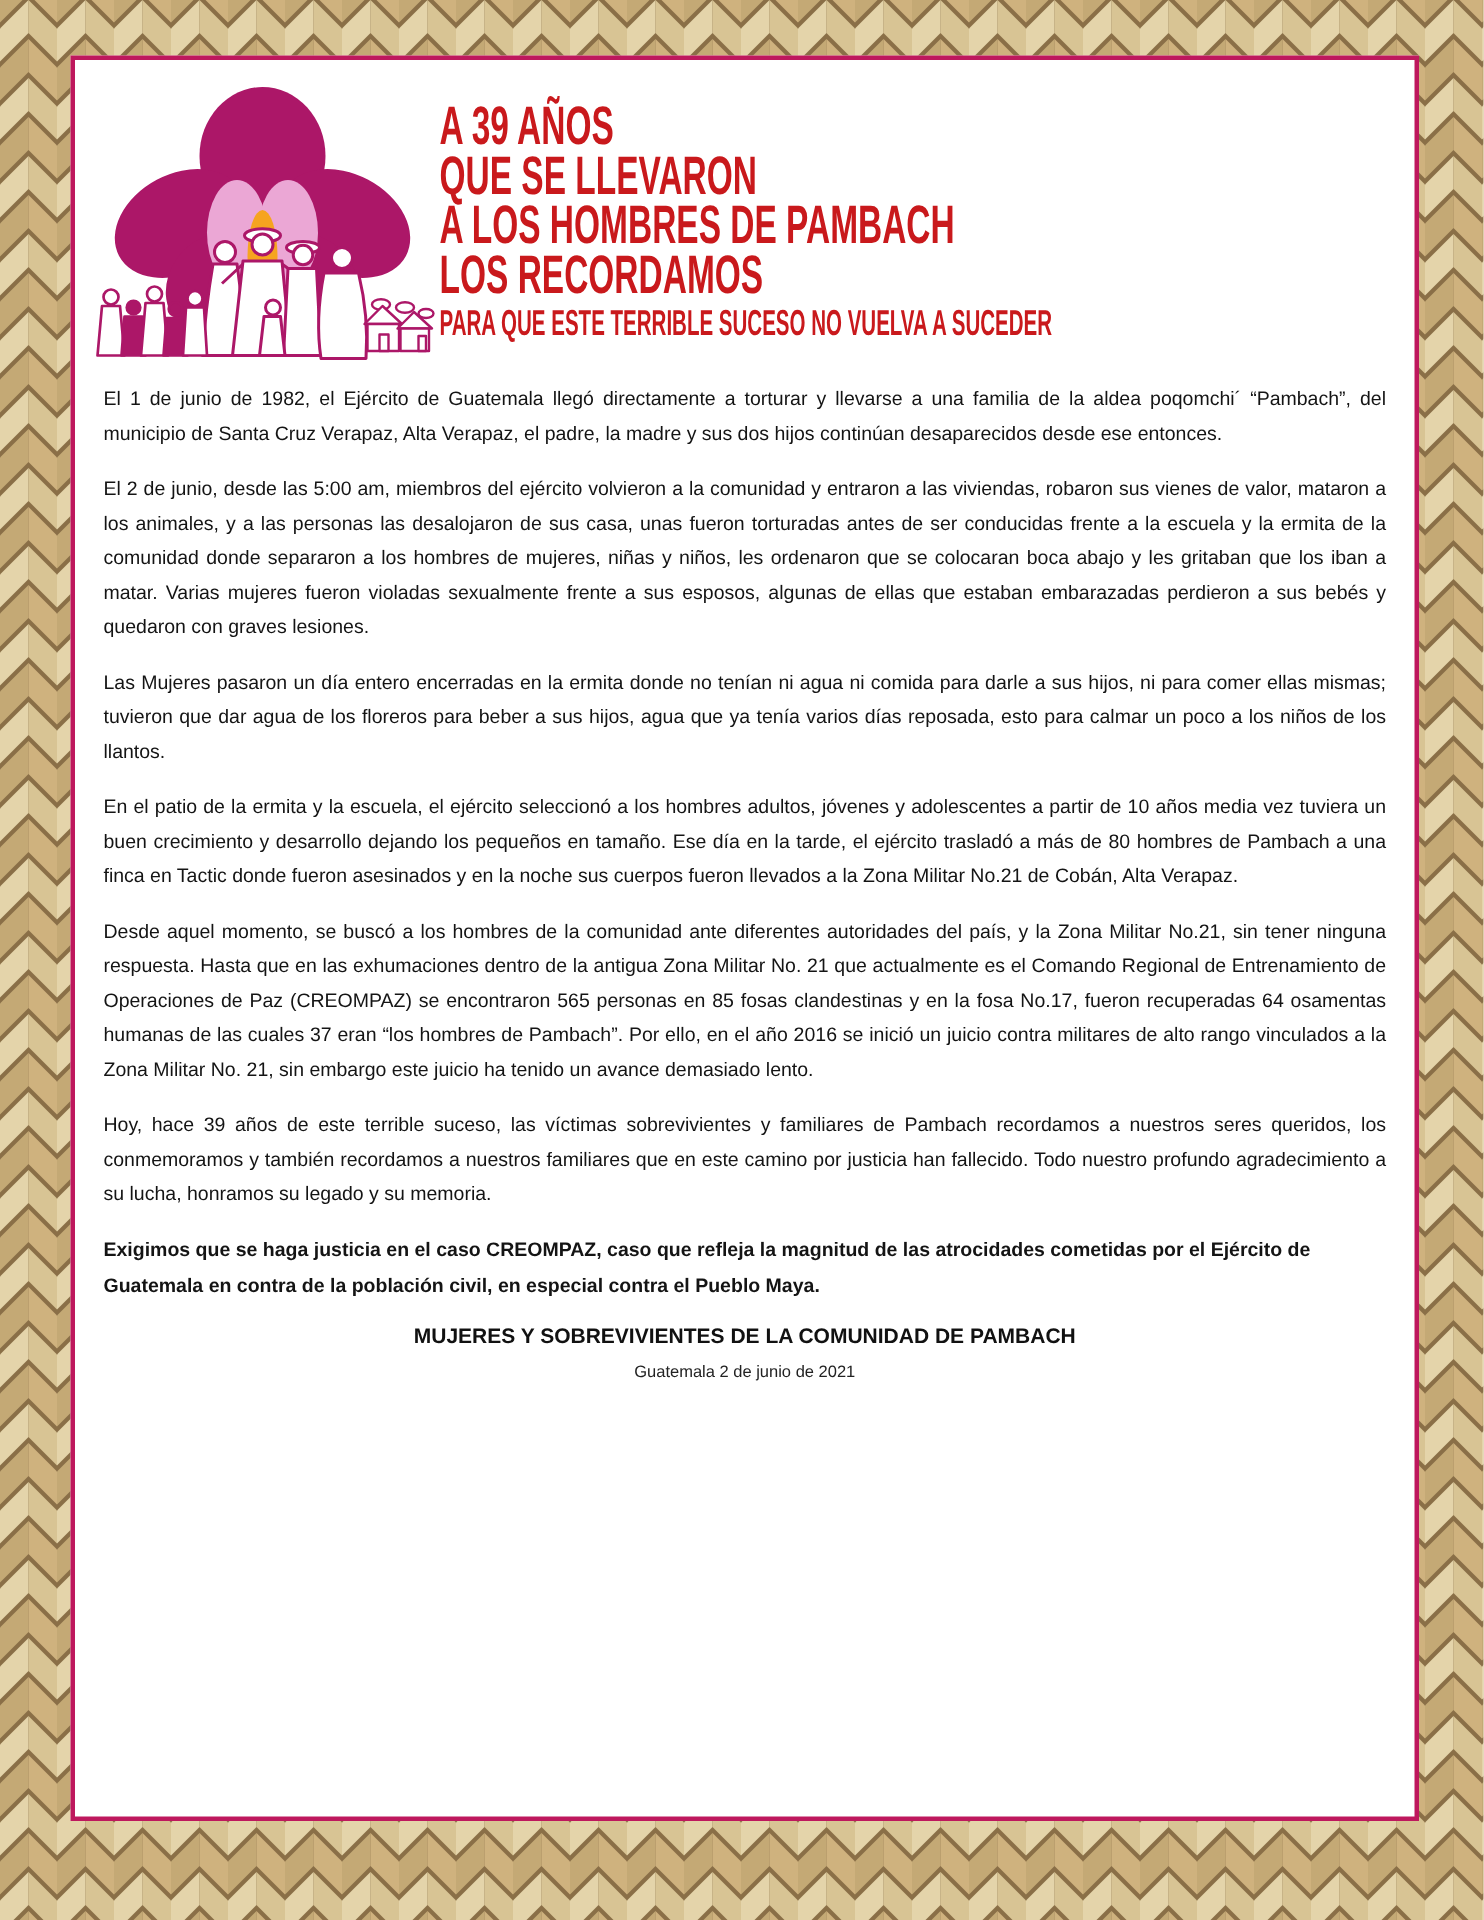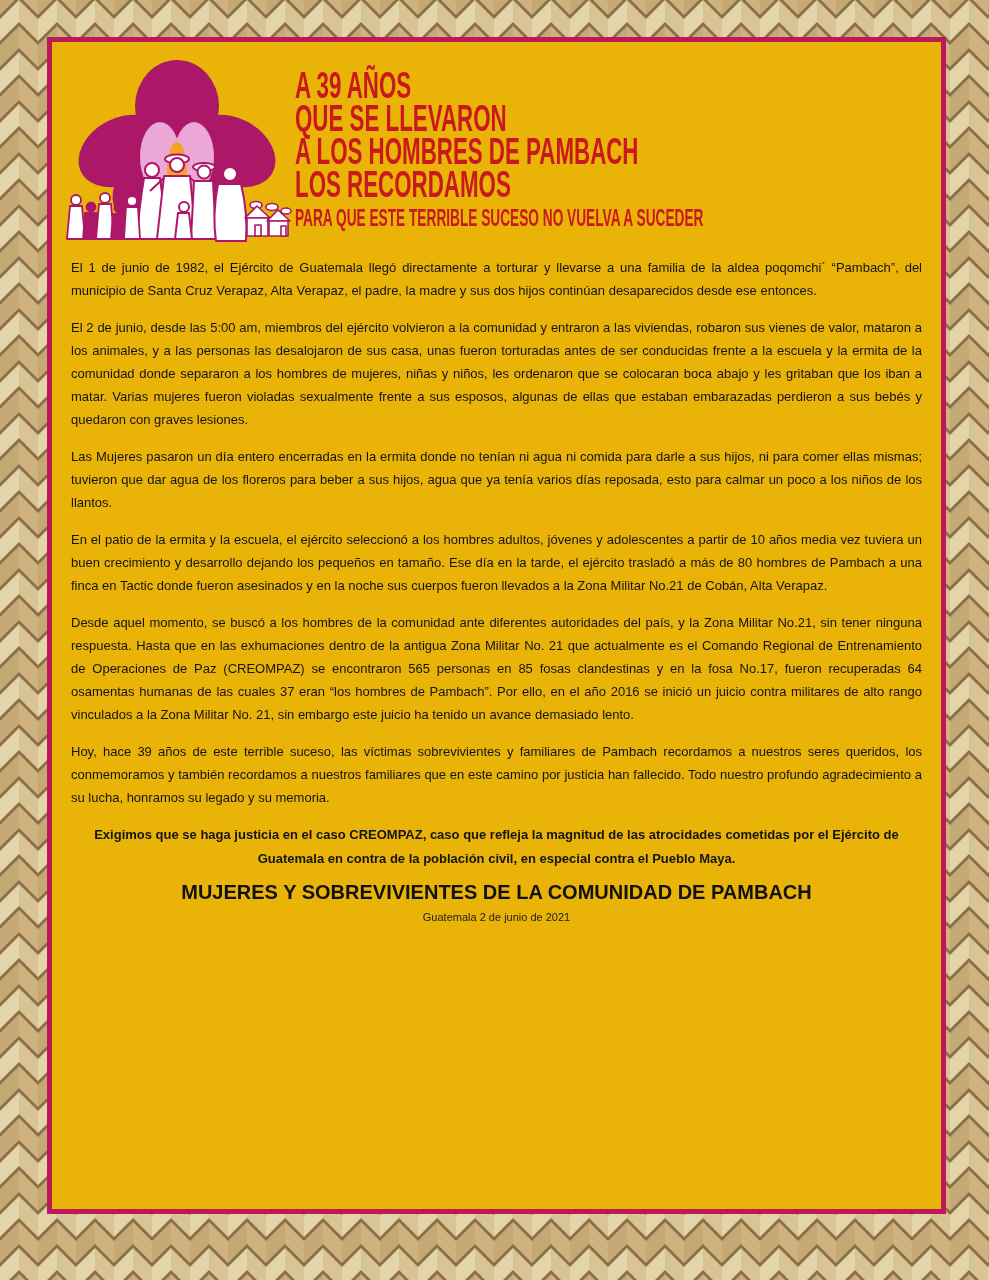--- a/index.html
+++ b/index.html
@@ -4,46 +4,46 @@
 <style>
   html,body{margin:0;padding:0;}
   body{
     width:989px;height:1280px;position:relative;overflow:hidden;
     background:#cdb584;
     font-family:"Liberation Sans", sans-serif;
   }
   .weave-bg{position:absolute;left:0;top:0;width:989px;height:1280px;z-index:0;}
   .card{
     position:absolute;left:47px;top:37px;width:899px;height:1177px;
-    box-sizing:border-box;background:#eab308;border:5px solid #be185d;
+    box-sizing:border-box;background:#ffffff;border:3px solid #be185d;
     padding:14px 19px 0 19px;z-index:1;overflow:hidden;
   }
   .header{display:flex;flex-direction:row;align-items:flex-start;height:192px;}
   .logo{flex:0 0 auto;margin-left:-11px;margin-top:1px;}
   .titles{margin-top:13px;}
   .title-line{
     font-size:36px;font-weight:bold;color:#c9191c;line-height:33px;
     transform:scaleX(0.62);transform-origin:left top;white-space:nowrap;
     letter-spacing:0px;
   }
   .subtitle-line{
     font-size:24px;font-weight:bold;color:#c9191c;line-height:27px;margin-top:3px;
     transform:scaleX(0.57);transform-origin:left top;white-space:nowrap;
   }
   .doc-body p{
     margin:0 0 14px 0;font-size:13px;line-height:23px;color:#141414;
     text-align:justify;
   }
   .doc-body p.first{margin-top:8px;}
   .doc-body p.emphasis{
-    font-weight:bold;text-align:center;line-height:24px;margin-bottom:8px;
+    font-weight:bold;text-align:left;line-height:24px;margin-bottom:8px;
   }
   .footer{text-align:center;}
   .slogan{font-size:29px;color:#111;line-height:34px;margin-top:6px;letter-spacing:0.5px;}
-  .signatories{font-size:20px;font-weight:bold;color:#111;line-height:27px;}
+  .signatories{font-size:14px;font-weight:bold;color:#111;line-height:27px;}
   .dateline{font-size:11px;color:#222;line-height:22px;}
 </style>
 </head>
 <body>
 
 <svg class="weave-bg" width="989" height="1280" xmlns="http://www.w3.org/2000/svg">
   <defs>
     <pattern id="weave" width="38" height="52" patternUnits="userSpaceOnUse">
       <rect width="38" height="52" fill="#8a6f47"></rect>
 

